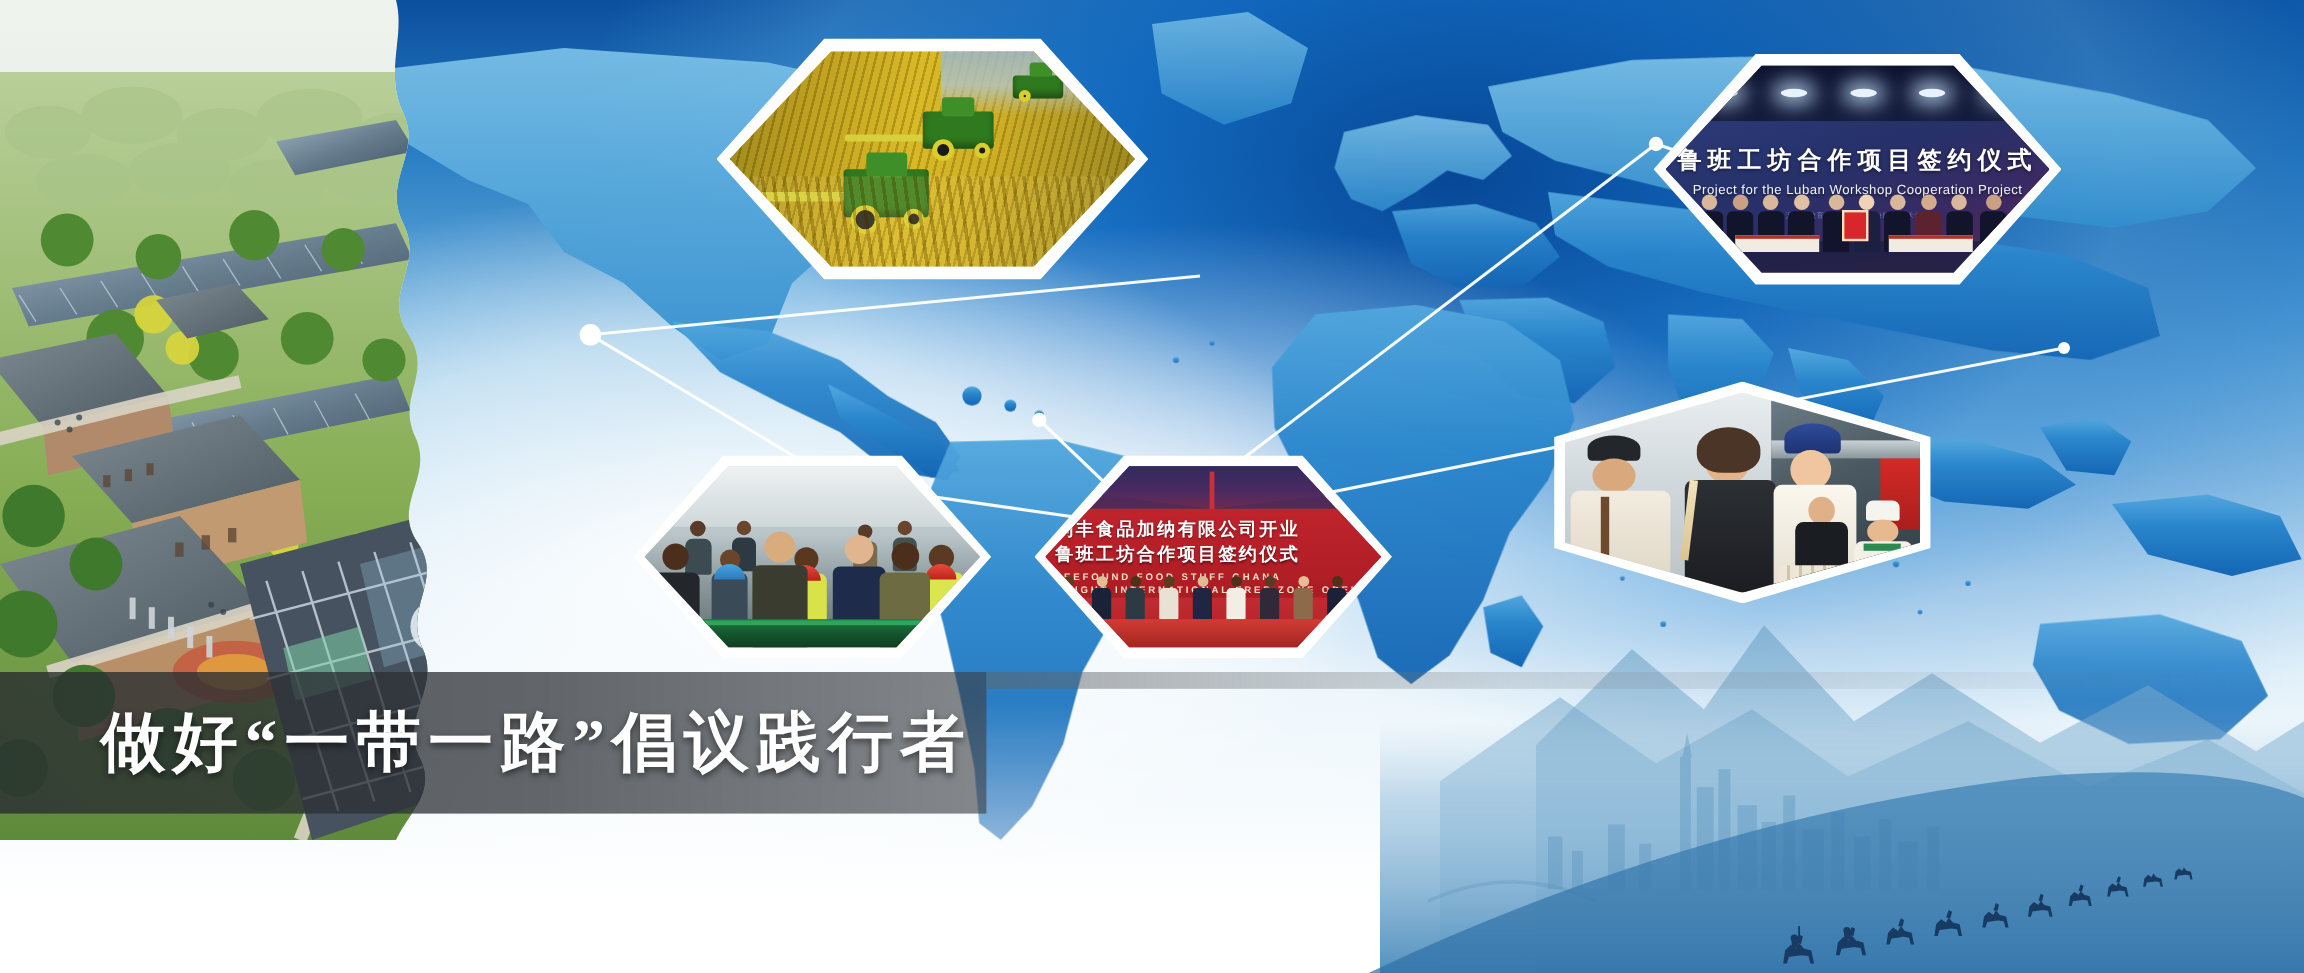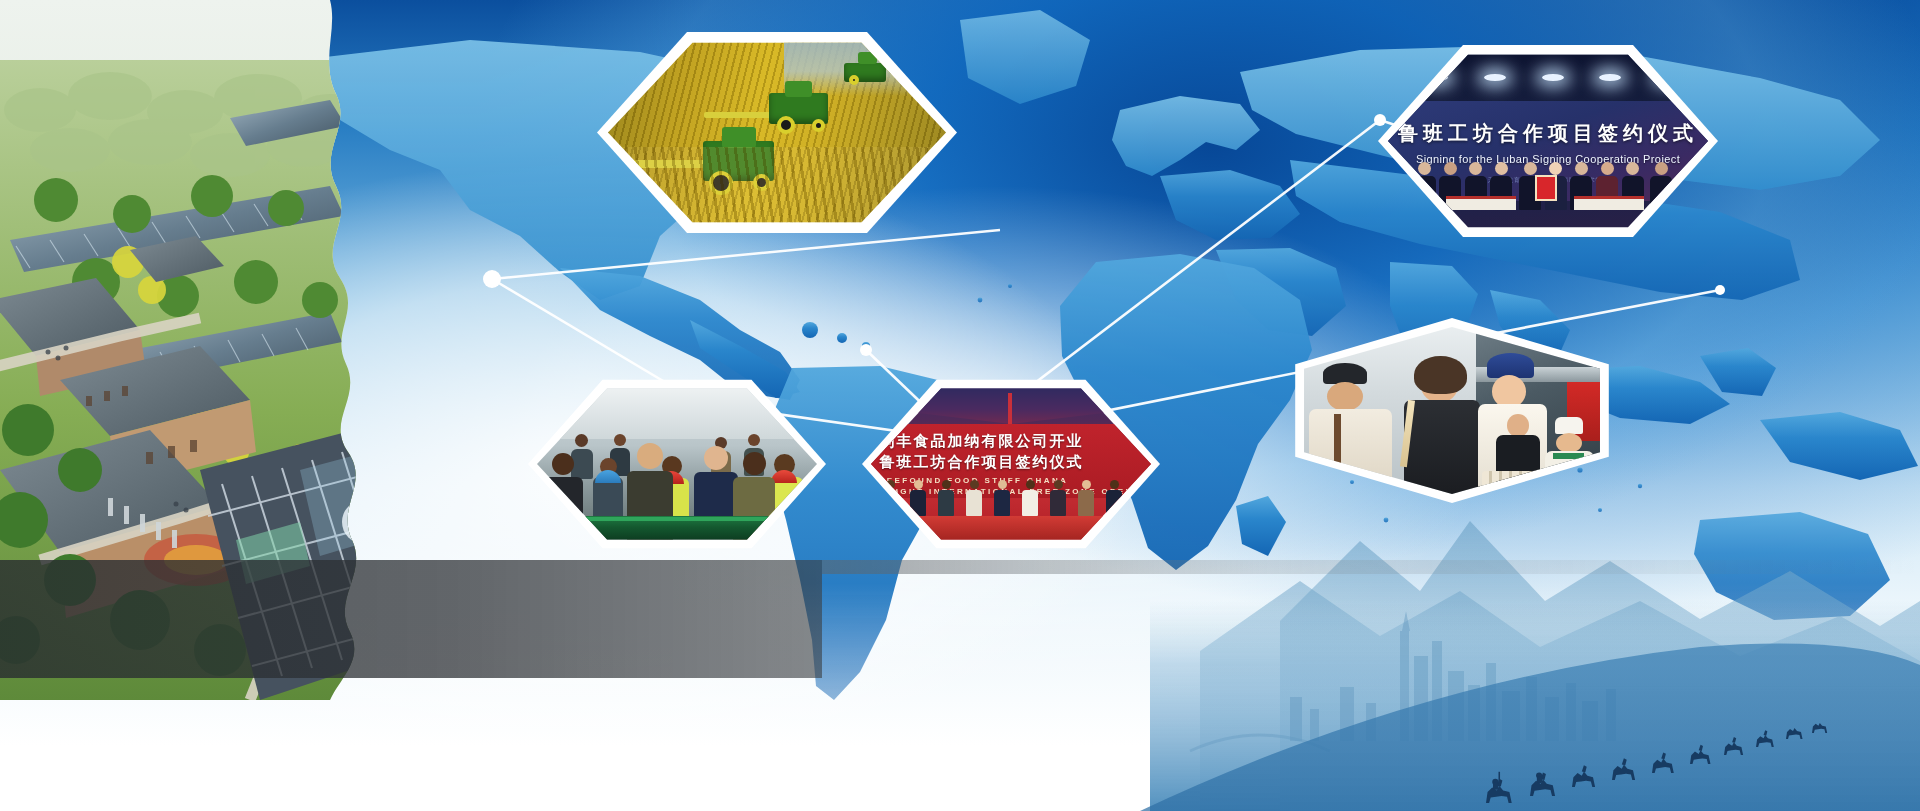--- a/index.html
+++ b/index.html
@@ -602,21 +602,21 @@
       <div class="luban-bg"></div>
       <div class="luban-ceiling"></div>
       <div class="luban-lamp" style="left:12%"></div>
       <div class="luban-lamp" style="left:30%"></div>
       <div class="luban-lamp" style="left:48%"></div>
       <div class="luban-lamp" style="left:66%"></div>
       <div class="luban-lamp" style="left:84%"></div>
       <div class="luban-banner"></div>
 
       <div class="luban-cn">鲁班工坊合作项目签约仪式</div>
-      <div class="luban-en">Signing for the Luban Signing Cooperation Project</div>
+      <div class="luban-en">Project for the Luban Workshop Cooperation Project</div>
       <div class="luban-sub">天津市教育委员会   天津渤海职业技术学院</div>
 
       <div class="luban-people">
         <div class="lp" style="left:8%">
             <i></i>
             <b></b>
           </div>
         <div class="lp" style="left:16%">
             <i style="background:#c9a083"></i>
             <b></b>
@@ -822,14 +822,15 @@
         <div style="position:absolute; left:20%; top:46%; width:56%; height:8%; background:#2a8a52;"></div>
       </div>
 
       <div style="position:absolute; right:6%; bottom:2%; width:34%; height:12%;
                   background:repeating-linear-gradient(90deg,#efe7d6 0 7px, #cfc5ad 7px 10px); border-radius:4px;"></div>
     </div>
   </div>
 
   <div class="title-bar"></div>
   <div class="strip-right"></div>
+  <div class="title-text">做好“一带一路”倡议践行者</div>
 
 </div>
 
 </body></html>

